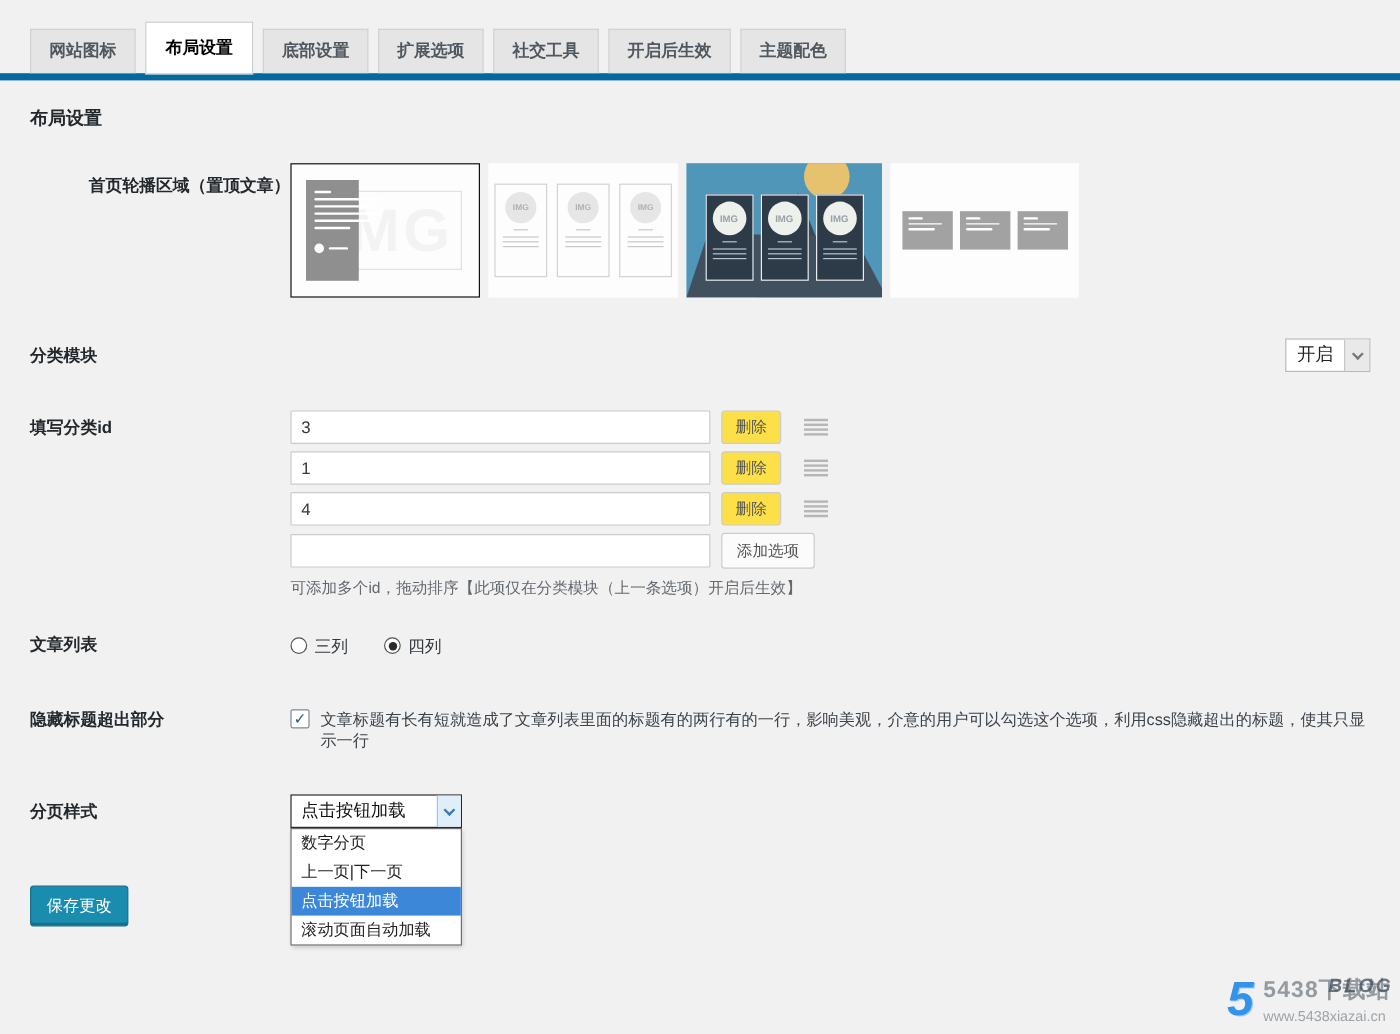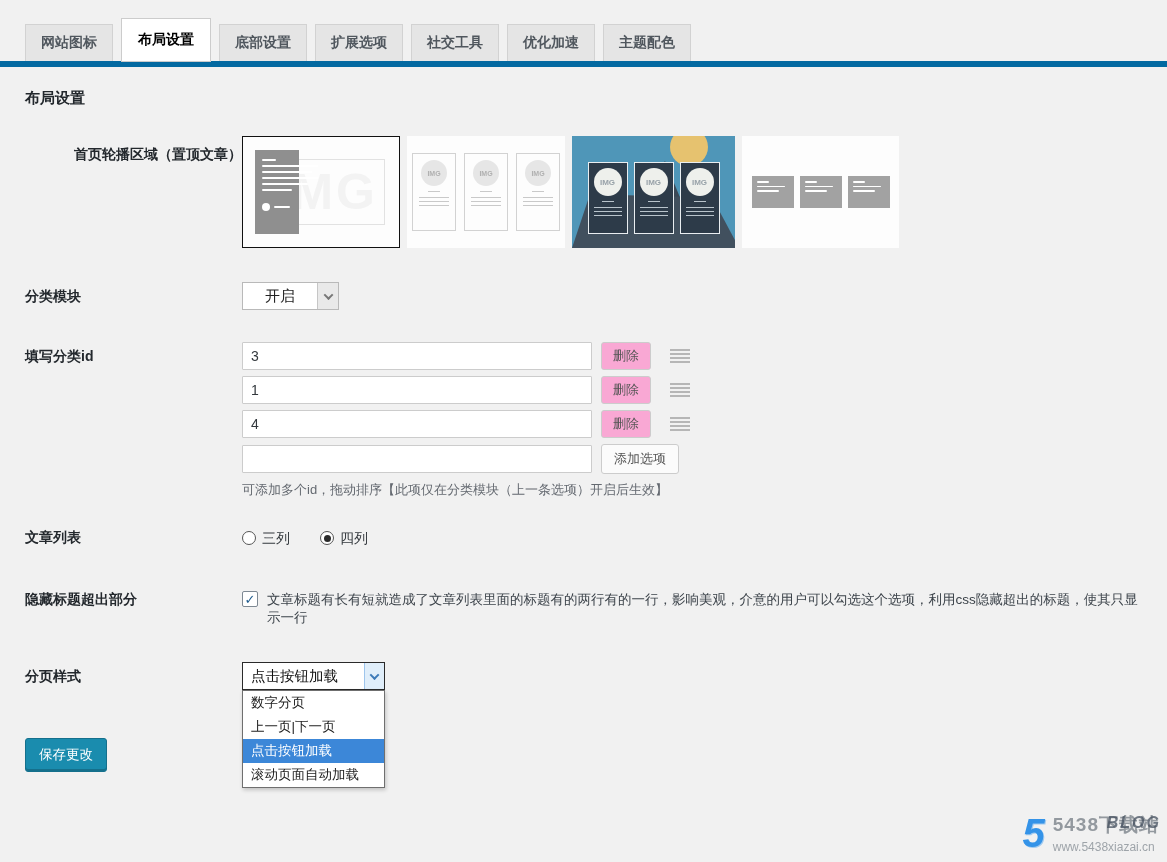--- a/index.html
+++ b/index.html
@@ -63,26 +63,26 @@
                 font-size:14px; color:#32373c; font-family:inherit; border-radius:1px; }
   .num-wrap { position:relative; width:350px; }
   .spinner { position:absolute; right:2px; top:2px; bottom:2px; width:17px; border:1px solid #ababab;
              background:linear-gradient(#fefefe,#e9e9e9); display:flex; flex-direction:column;
              align-items:center; justify-content:center; cursor:pointer; }
   .arr-up { width:0;height:0;border-left:4px solid transparent;border-right:4px solid transparent;border-bottom:5px solid #444; margin-bottom:3px;}
   .arr-dn { width:0;height:0;border-left:4px solid transparent;border-right:4px solid transparent;border-top:5px solid #444; }
   .help { font-size:13px; color:#646970; margin-top:7px; }
   
   .select { display:inline-flex; height:28px; border:1px solid #b9b9b9; background:#fff; cursor:pointer; }
-  .select .val { padding:0 22px; line-height:26px; font-size:15px; color:#222; }
+  .select .val { padding:0 9px; line-height:26px; font-size:15px; color:#222; }
   .select .btn { width:21px; background:#e9e9e9; border-left:1px solid #c6c6c6; display:flex; align-items:center; justify-content:center; }
   .chev { width:7px; height:7px; border-right:2px solid #777; border-bottom:2px solid #777; transform:rotate(45deg) translate(-1px,-1px); }
   
   .id-row { display:flex; align-items:center; margin-bottom:6px; }
-  .btn-del { height:28px; padding:0 11px; margin-left:9px; background:#f9a8d4; border:1px solid #ccc;
+  .btn-del { height:28px; padding:0 11px; margin-left:9px; background:#fde047; border:1px solid #ccc;
              border-radius:3px; font-size:13px; color:#555; cursor:pointer; font-family:inherit; }
   .btn-add { height:30px; padding:0 12px; margin-left:9px; background:#fbfbfb; border:1px solid #ccc;
              border-radius:3px; font-size:13px; color:#555; cursor:pointer; font-family:inherit; }
   .drag { margin-left:17px; cursor:grab; padding:2px; }
   .drag div { width:20px; height:2px; background:#b6b6b6; margin:2px 0; }
   
   .radio-group { display:flex; align-items:center; line-height:18px; }
   .radio { width:14px; height:14px; border:1px solid #555; border-radius:50%; background:#fff;
            display:inline-flex; align-items:center; justify-content:center; margin-right:6px; cursor:pointer; }
   .radio .dot { width:7px; height:7px; border-radius:50%; background:#2b2b2b; display:none; }
@@ -121,21 +121,21 @@
 <body>
 
 <div>
 
   <div class="tabbar">
     <div class="tab">网站图标</div>
     <div class="tab active">布局设置</div>
     <div class="tab">底部设置</div>
     <div class="tab">扩展选项</div>
     <div class="tab">社交工具</div>
-    <div class="tab">优化加速</div>
+    <div class="tab">开启后生效</div>
     <div class="tab">主题配色</div>
   </div>
 
   <div class="content">
     <h1 class="page-title">布局设置</h1>
 
     
     <div class="row" style="margin-bottom:34px;">
       <div class="row-label" style="padding-top:10px;text-align:right;">首页轮播区域（置顶文章）</div>
       <div class="thumbs">
@@ -230,21 +230,21 @@
               </div>
           </div>
         </div>
 
       </div>
     </div>
 
     
 
     
-    <div class="row" style="margin-bottom:32px;">
+    <div class="row" style="margin-bottom:32px;justify-content:space-between;">
       <div class="row-label lh28">分类模块</div>
       <div class="select">
         <span class="val">开启</span>
         <span class="btn">
             <span class="chev"></span>
           </span>
       </div>
     </div>
 
     

